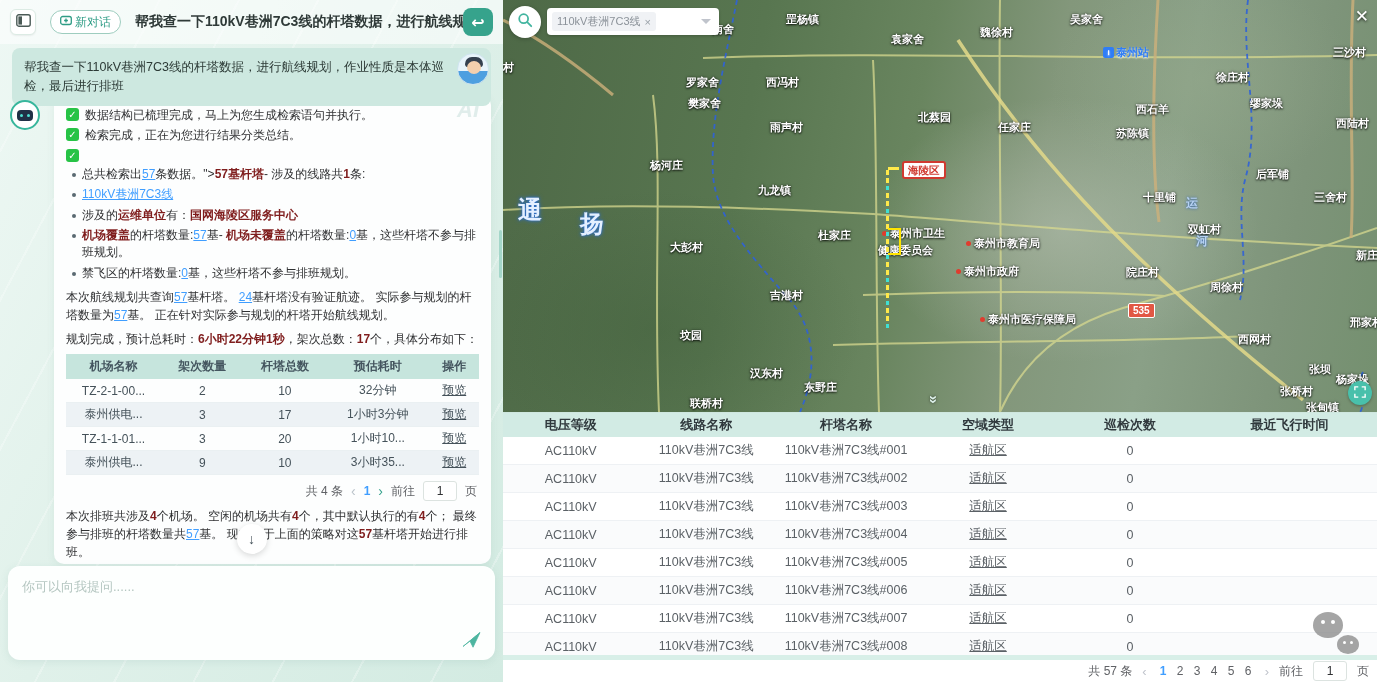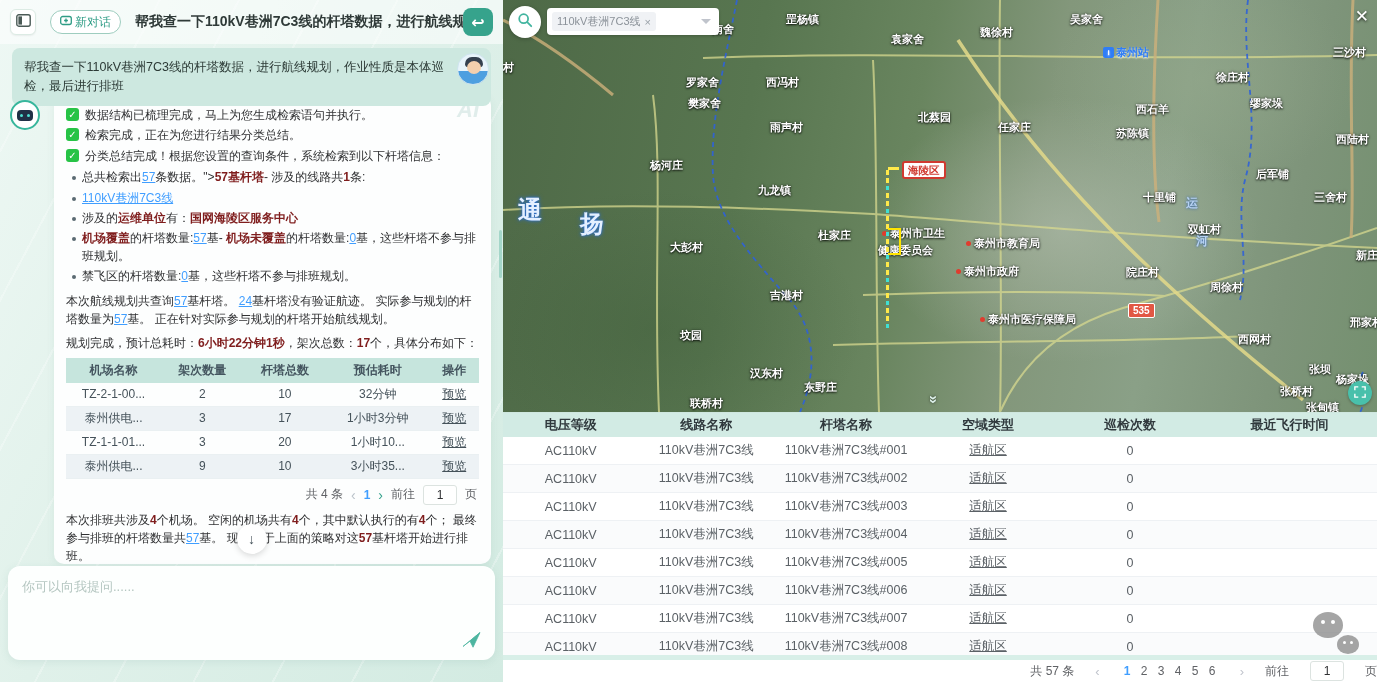--- a/index.html
+++ b/index.html
@@ -130,21 +130,21 @@
   table.grid th { background:#d2ebe4; color:#30393d; font-size:13px; font-weight:bold; height:24px; padding:0 4px; }
   table.grid td { height:23px; text-align:center; font-size:12.5px; color:#5b6166; border-bottom:1px solid #eef1f4; padding:5px 4px; background:#fff; }
   table.grid tr:nth-child(even) td { background:#fafbfc; }
   table.grid .zone { text-decoration:underline; cursor:pointer; }
   table.grid th:nth-child(1){width:15.5%} table.grid th:nth-child(2){width:15.5%}
   table.grid th:nth-child(3){width:16.5%} table.grid th:nth-child(4){width:16%}
   table.grid th:nth-child(5){width:16.5%} table.grid th:nth-child(6){width:20%}
 
   .mint-strip { height:5px; background:#d8efe8; }
   .grid-pager { height:22px; background:#fff; display:flex; align-items:center; justify-content:flex-end;
-    gap:21px; font-size:12px; color:#606266; }
+    gap:10px; padding-right:8px; font-size:12px; color:#606266; }
   .grid-pager .pg { width:13px; text-align:center; cursor:pointer; }
   .grid-pager .pg.active { color:#409eff; font-weight:bold; }
   .grid-pager .arrow { color:#c0c4cc; font-size:13px; cursor:pointer; }
 
   .watermark { position:absolute; right:16px; bottom:26px; display:flex; align-items:center; gap:10px; z-index:40; opacity:.8; pointer-events:none; }
   .wm-icon { position:relative; width:48px; height:44px; }
   .wm-icon .b1 { position:absolute; left:0; top:0; width:30px; height:26px; border-radius:50% 50% 48% 48%; background:#8f8f8f; }
   .wm-icon .b1::before,.wm-icon .b1::after { content:""; position:absolute; top:8px; width:4px; height:4px; border-radius:50%; background:#fff; }
   .wm-icon .b1::before{left:8px} .wm-icon .b1::after{right:8px}
   .wm-icon .b2 { position:absolute; right:2px; bottom:2px; width:22px; height:19px; border-radius:50%; background:#8f8f8f; }
@@ -201,21 +201,20 @@
     <div class="check-line">
         <span class="check-box">✓</span>
         <span>数据结构已梳理完成，马上为您生成检索语句并执行。</span>
       </div>
         <div class="check-line">
         <span class="check-box">✓</span>
         <span>检索完成，正在为您进行结果分类总结。</span>
       </div>
         <div class="check-line">
         <span class="check-box">✓</span>
-        <span>分类总结完成！根据您设置的查询条件，系统检索到以下杆塔信息：</span>
       </div>
       </div>
 
     <ul class="bullets">
       <li><span>总共检索出</span><span class="lnk">57</span><span>条数据。"&gt;</span><b>57基杆塔</b><span>- 涉及的线路共</span><b>1</b><span>条:</span></li>
       <li><span class="lnk">110kV巷洲7C3线</span></li>
       <li><span>涉及的</span><b>运维单位</b><span>有：</span><b>国网海陵区服务中心</b></li>
       <li><b>机场覆盖</b><span>的杆塔数量:</span><span class="lnk">57</span><span>基- </span><b>机场未覆盖</b><span>的杆塔数量:</span><span class="lnk">0</span><span>基，这些杆塔不参与排班规划。</span></li>
       <li><span>禁飞区的杆塔数量:</span><span class="lnk">0</span><span>基，这些杆塔不参与排班规划。</span></li>
     </ul>
@@ -338,21 +337,21 @@
         <span class="map-label" style="left: 713px; top: 70px;">徐庄村</span>
         <span class="map-label" style="left: 747px; top: 96px;">缪家垛</span>
         <span class="map-label" style="left: 183px; top: 75px;">罗家舍</span>
         <span class="map-label" style="left: 185px; top: 96px;">樊家舍</span>
         <span class="map-label" style="left: 263px; top: 75px;">西冯村</span>
         <span class="map-label" style="left: 267px; top: 120px;">雨声村</span>
         <span class="map-label" style="left: 415px; top: 110px;">北蔡园</span>
         <span class="map-label" style="left: 495px; top: 120px;">任家庄</span>
         <span class="map-label" style="left: 633px; top: 102px;">西石羊</span>
         <span class="map-label" style="left: 613px; top: 126px;">苏陈镇</span>
-        <span class="map-label" style="left: 833px; top: 132px;">西陆村</span>
+        <span class="map-label" style="left: 833px; top: 116px;">西陆村</span>
         <span class="map-label" style="left: 147px; top: 158px;">杨河庄</span>
         <span class="map-label" style="left: 255px; top: 183px;">九龙镇</span>
         <span class="map-label" style="left: 597px; top: 190px; margin-left: 43px;">十里铺</span>
         <span class="map-label" style="left: 753px; top: 167px;">后军铺</span>
         <span class="map-label" style="left: 811px; top: 190px;">三舍村</span>
         <span class="map-label" style="left: 685px; top: 222px;">双虹村</span>
         <span class="map-label" style="left: 853px; top: 248px;">新庄</span>
         <span class="map-label" style="left: 167px; top: 240px;">大彭村</span>
         <span class="map-label" style="left: 315px; top: 228px;">杜家庄</span>
         <span class="map-label" style="left: 623px; top: 265px;">院庄村</span>

